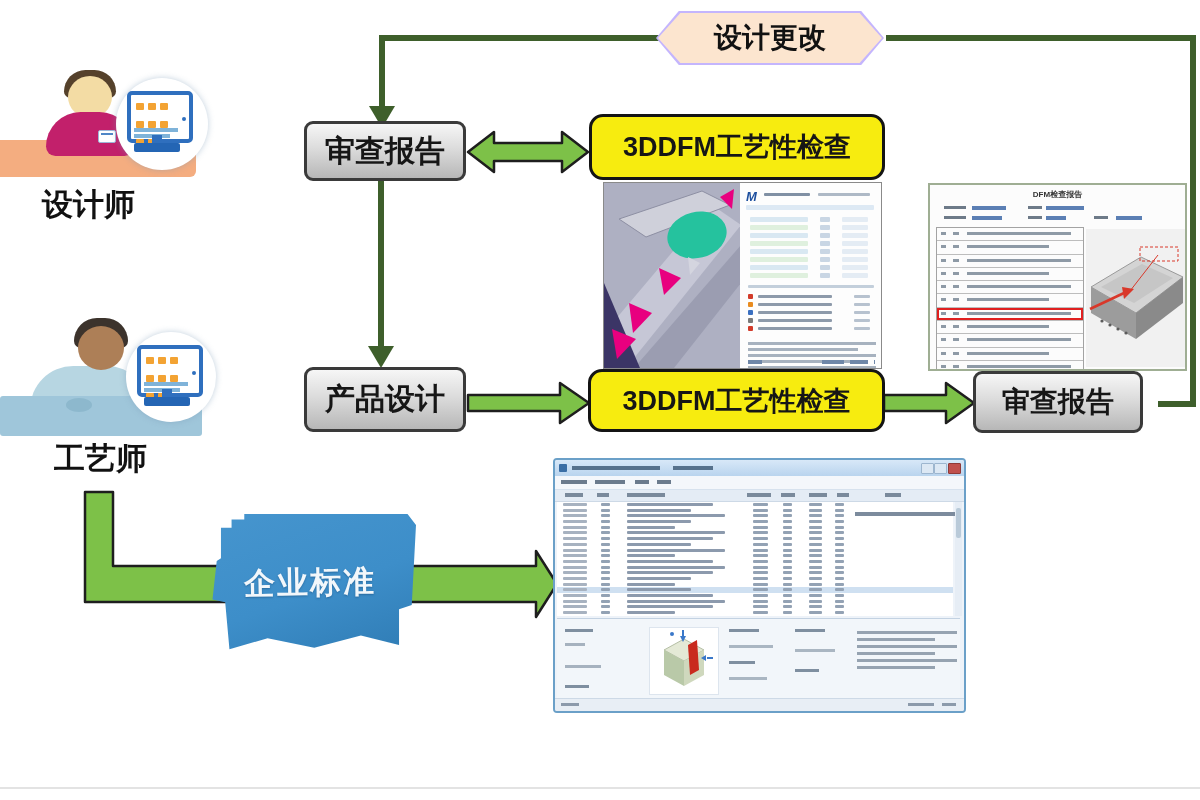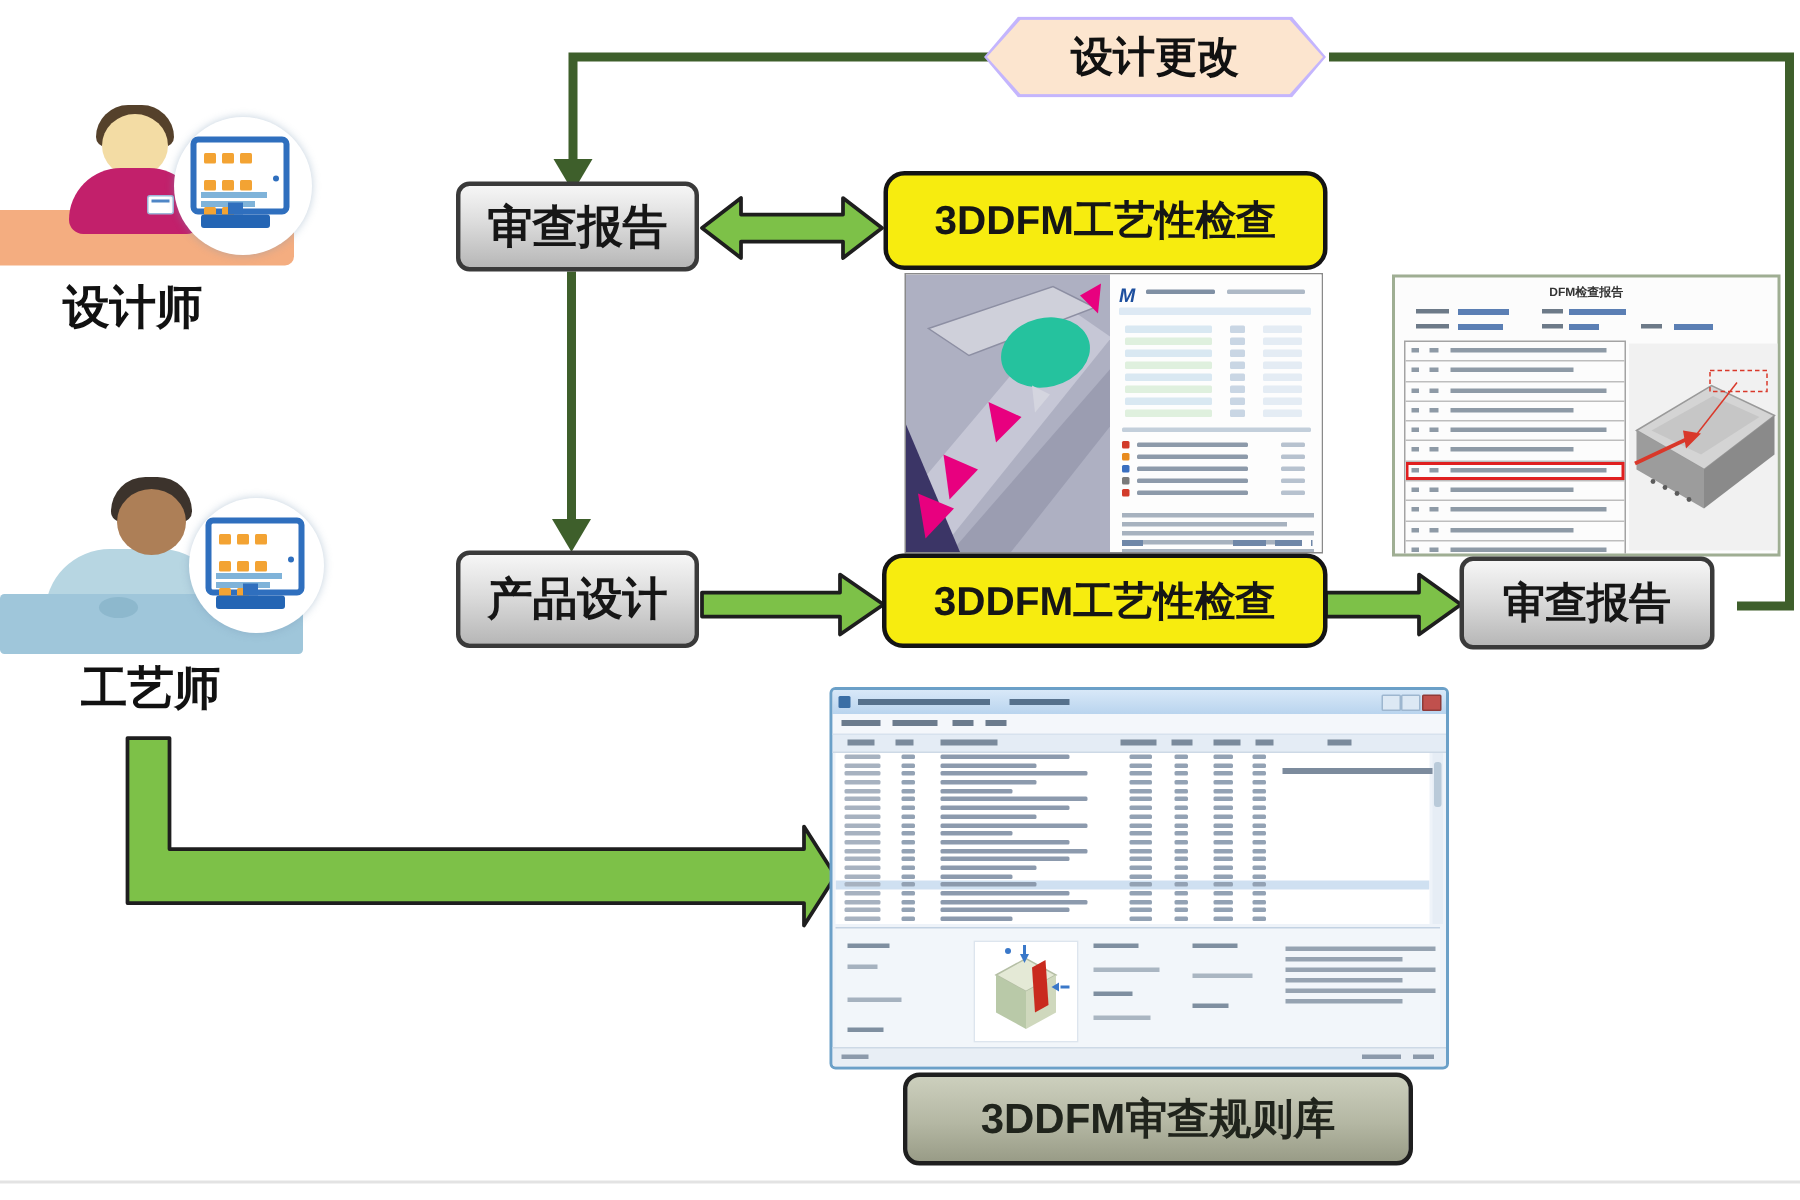--- a/index.html
+++ b/index.html
@@ -173,24 +173,24 @@
   </div>
   <div class="node gray-node" style="left:304px;top:367px;width:162px;height:65px;">
     <span>产品设计</span>
   </div>
   <div class="node yellow-node" style="left:588px;top:369px;width:297px;height:63px;">
     <span>3DDFM工艺性检查</span>
   </div>
   <div class="node gray-node" style="left:973px;top:371px;width:170px;height:62px;font-size:28px;">
     <span>审查报告</span>
   </div>
-  <div class="node olive-node" style="left:602px;top:715px;width:340px;height:62px;">
-    <span>3DDFM审查规则库</span>
-  </div>
-
+
+  <div class="std-doc">
+    <span>企业标准</span>
+  </div>
 
   <div class="actor" style="left:0;top:68px;width:215px;height:150px;">
     <div class="desk" style="left:0;top:72px;width:196px;height:37px;background:#f4ad80;"></div>
     <div class="hair" style="left:64px;top:2px;width:52px;height:28px;background:#55412b;"></div>
     <div class="head" style="left:68px;top:8px;width:44px;height:42px;background:#f3dca4;"></div>
     <div class="body" style="left:46px;top:44px;width:88px;height:44px;background:#c2206b;border-radius:44px 44px 12px 12px;"></div>
     <div class="badge" style="left:98px;top:62px;"></div>
     <div class="pc" style="left:116px;top:10px;width:92px;height:92px;">
       <div class="pc-screen">
         <div class="pc-grid"><i></i><i></i><i></i><i></i><i></i><i></i><i></i><i></i></div>

